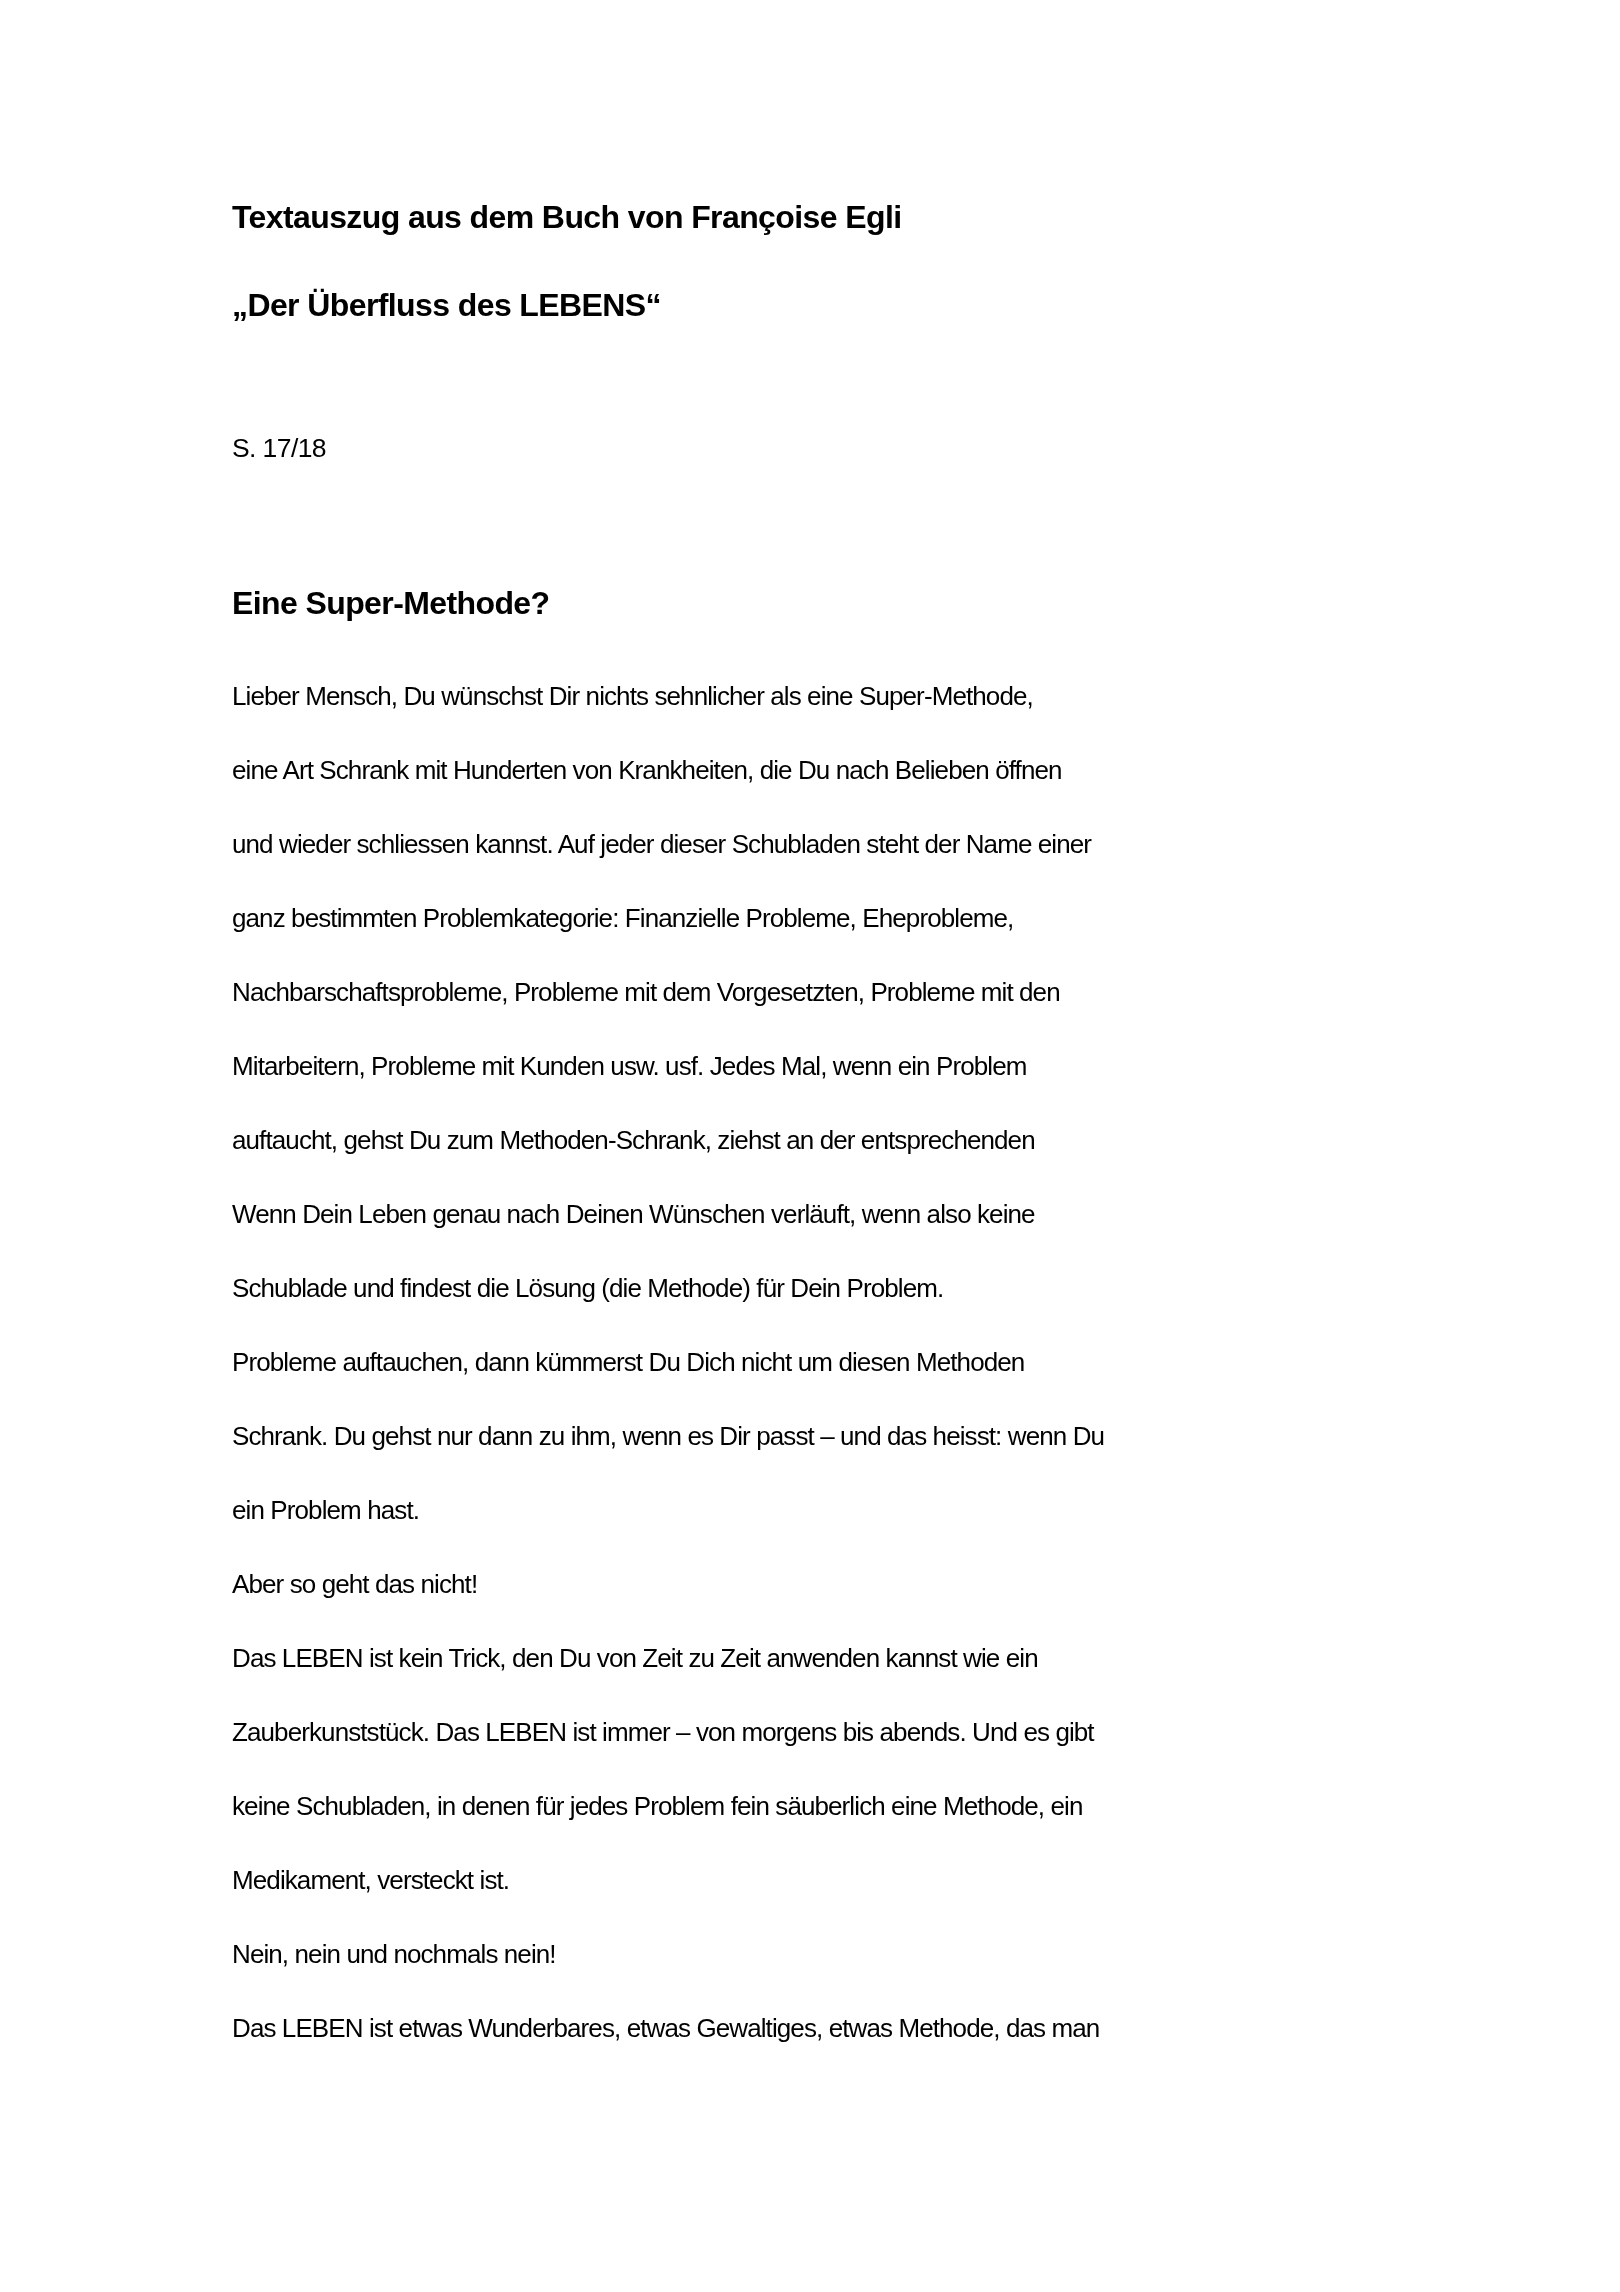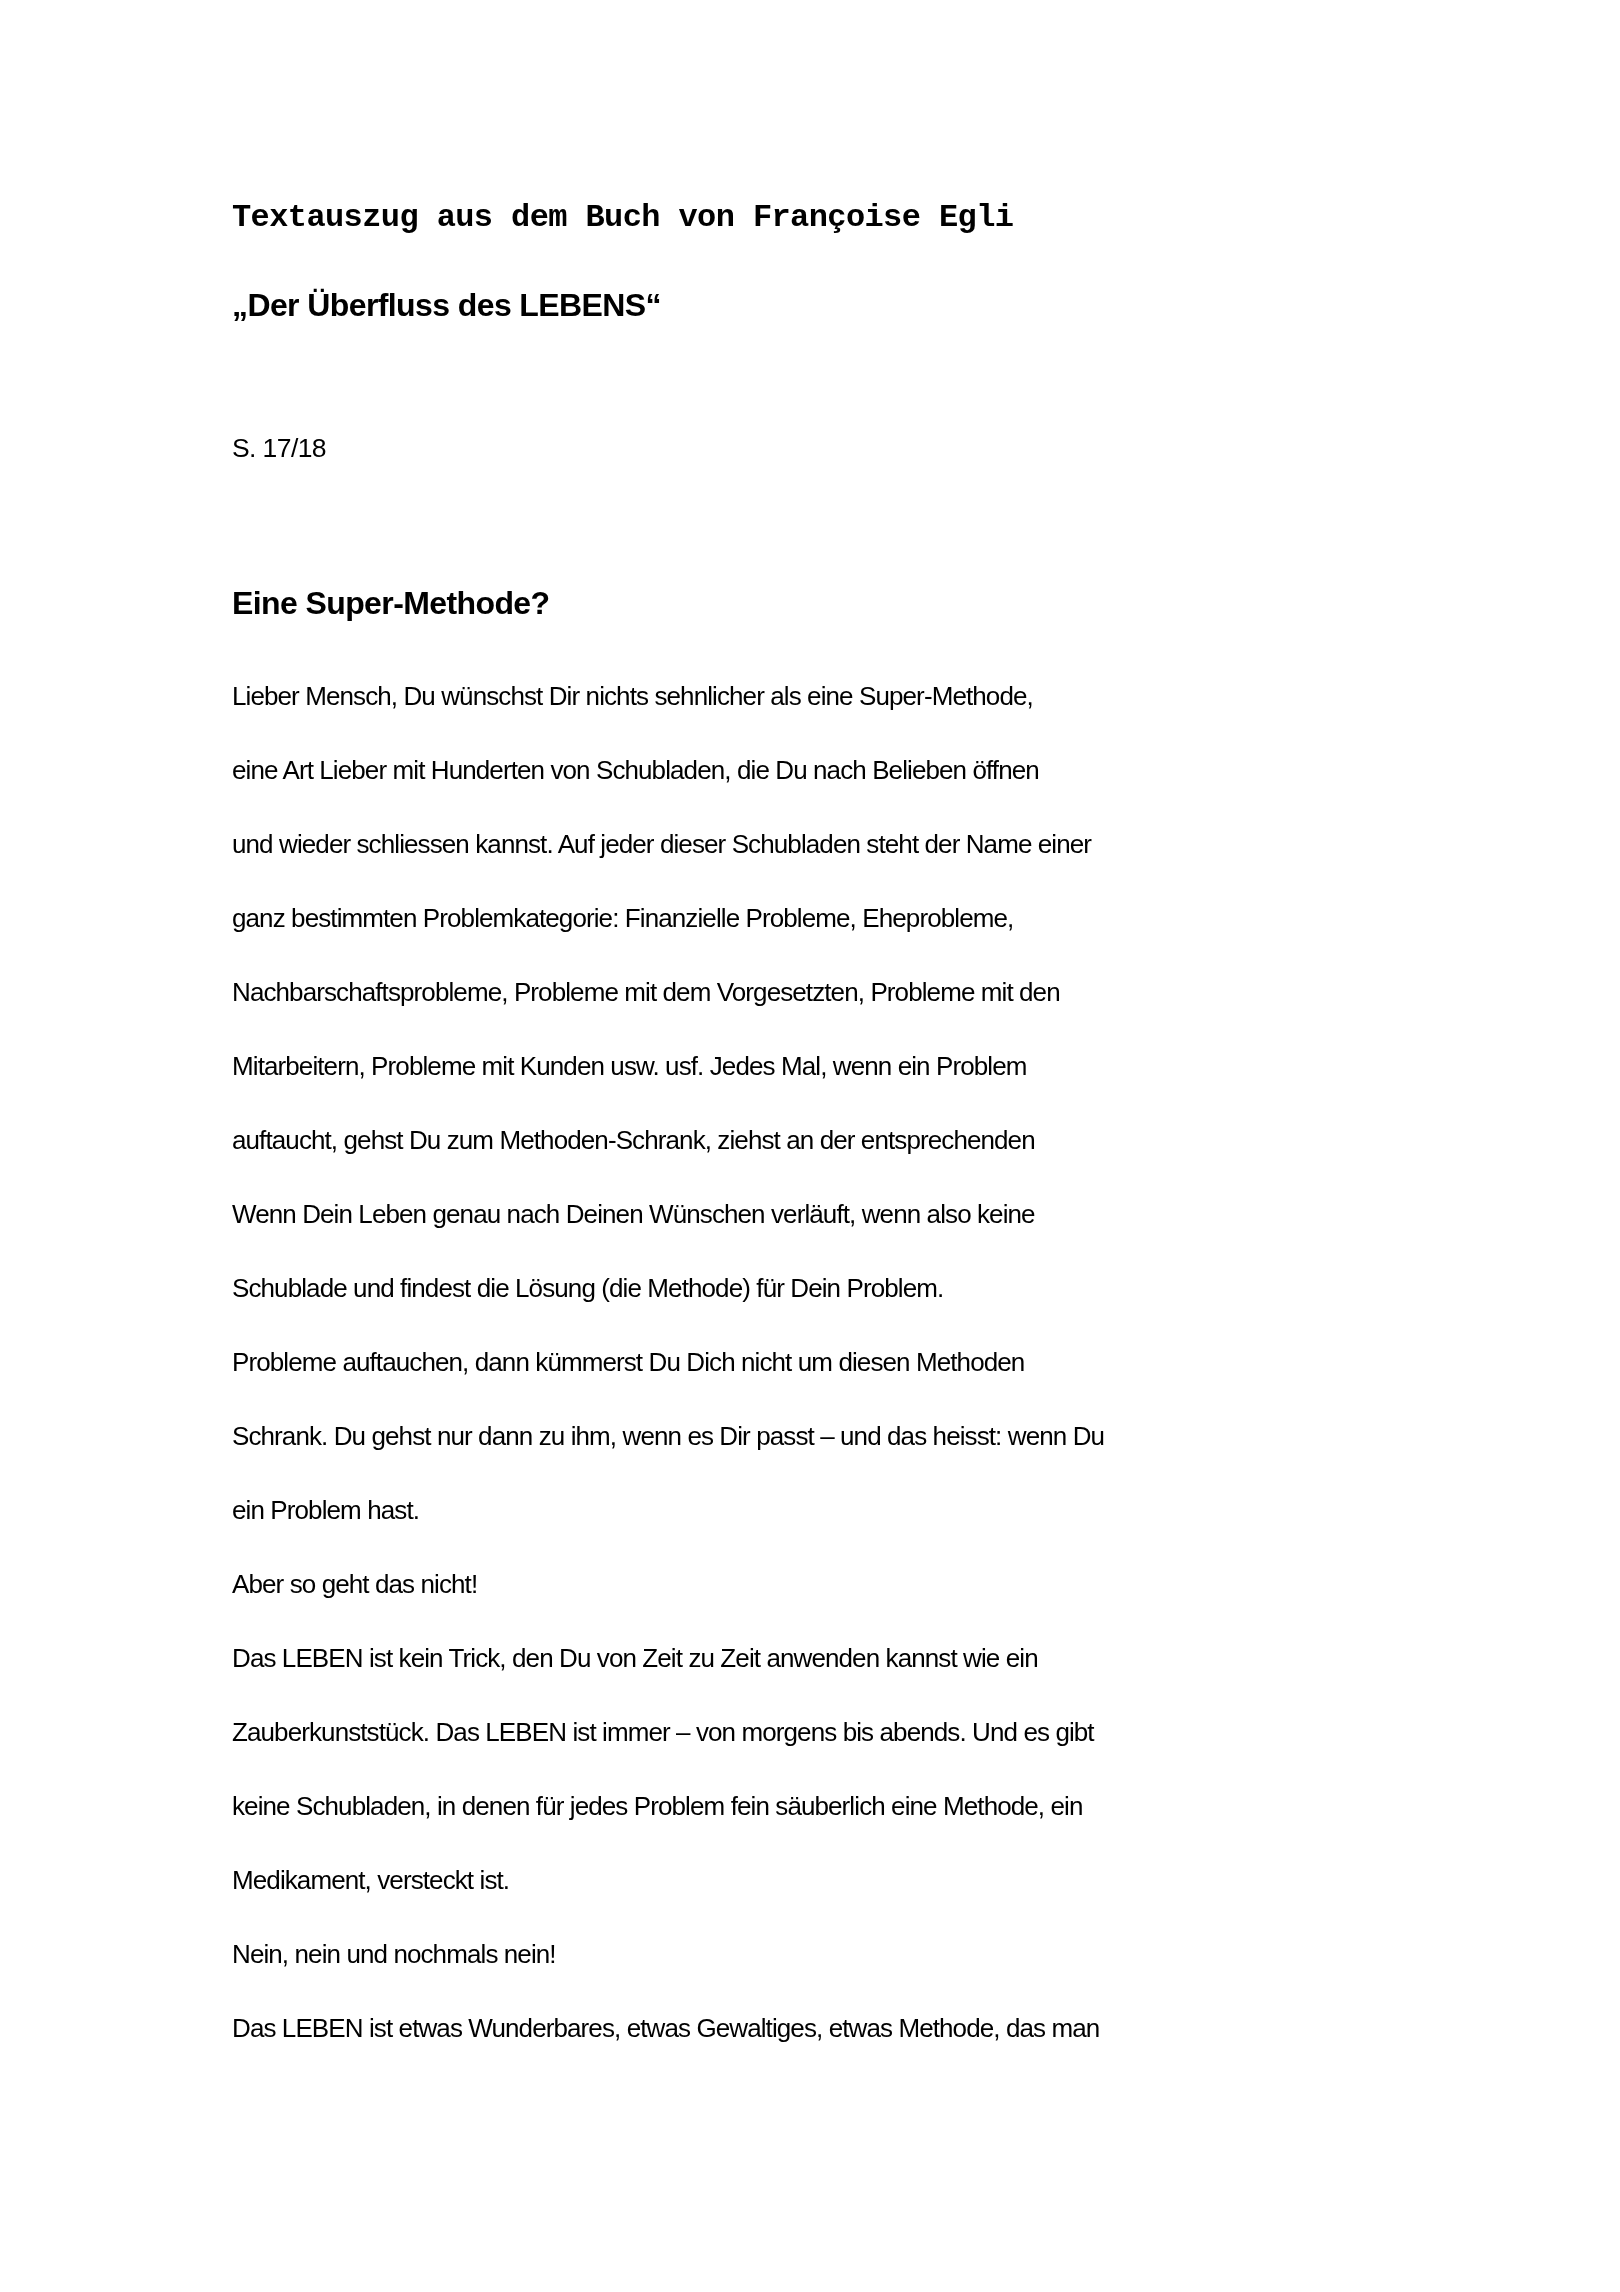--- a/index.html
+++ b/index.html
@@ -58,31 +58,31 @@
     letter-spacing: -0.9px;
     line-height: 74px;
     height: 74px;
     white-space: nowrap;
   }
 </style>
 </head>
 <body>
 
 <div class="page">
-  <h1 class="abs title" style="top:198px;font-family:Liberation Mono, monospace;">Textauszug aus dem Buch von Françoise Egli</h1>
+  <h1 class="abs title" style="top:198px;">Textauszug aus dem Buch von Françoise Egli</h1>
 
   <h2 class="abs title" style="top:286px;">„Der Überfluss des LEBENS“</h2>
 
   <p class="abs pageref" style="top:431px;">S. 17/18</p>
 
   <h3 class="abs heading" style="top:584px;">Eine Super-Methode?</h3>
 
   <ul class="body-lines" id="body-lines">
       <li class="body-line">Lieber Mensch, Du wünschst Dir nichts sehnlicher als eine Super-Methode,</li>
-      <li class="body-line">eine Art Lieber mit Hunderten von Schubladen, die Du nach Belieben öffnen</li>
+      <li class="body-line">eine Art Schrank mit Hunderten von Krankheiten, die Du nach Belieben öffnen</li>
       <li class="body-line">und wieder schliessen kannst. Auf jeder dieser Schubladen steht der Name einer</li>
       <li class="body-line">ganz bestimmten Problemkategorie: Finanzielle Probleme, Eheprobleme,</li>
       <li class="body-line">Nachbarschaftsprobleme, Probleme mit dem Vorgesetzten, Probleme mit den</li>
       <li class="body-line">Mitarbeitern, Probleme mit Kunden usw. usf. Jedes Mal, wenn ein Problem</li>
       <li class="body-line">auftaucht, gehst Du zum Methoden-Schrank, ziehst an der entsprechenden</li>
       <li class="body-line">Wenn Dein Leben genau nach Deinen Wünschen verläuft, wenn also keine</li>
       <li class="body-line">Schublade und findest die Lösung (die Methode) für Dein Problem.</li>
       <li class="body-line">Probleme auftauchen, dann kümmerst Du Dich nicht um diesen Methoden</li>
       <li class="body-line">Schrank. Du gehst nur dann zu ihm, wenn es Dir passt – und das heisst: wenn Du</li>
       <li class="body-line">ein Problem hast.</li>

